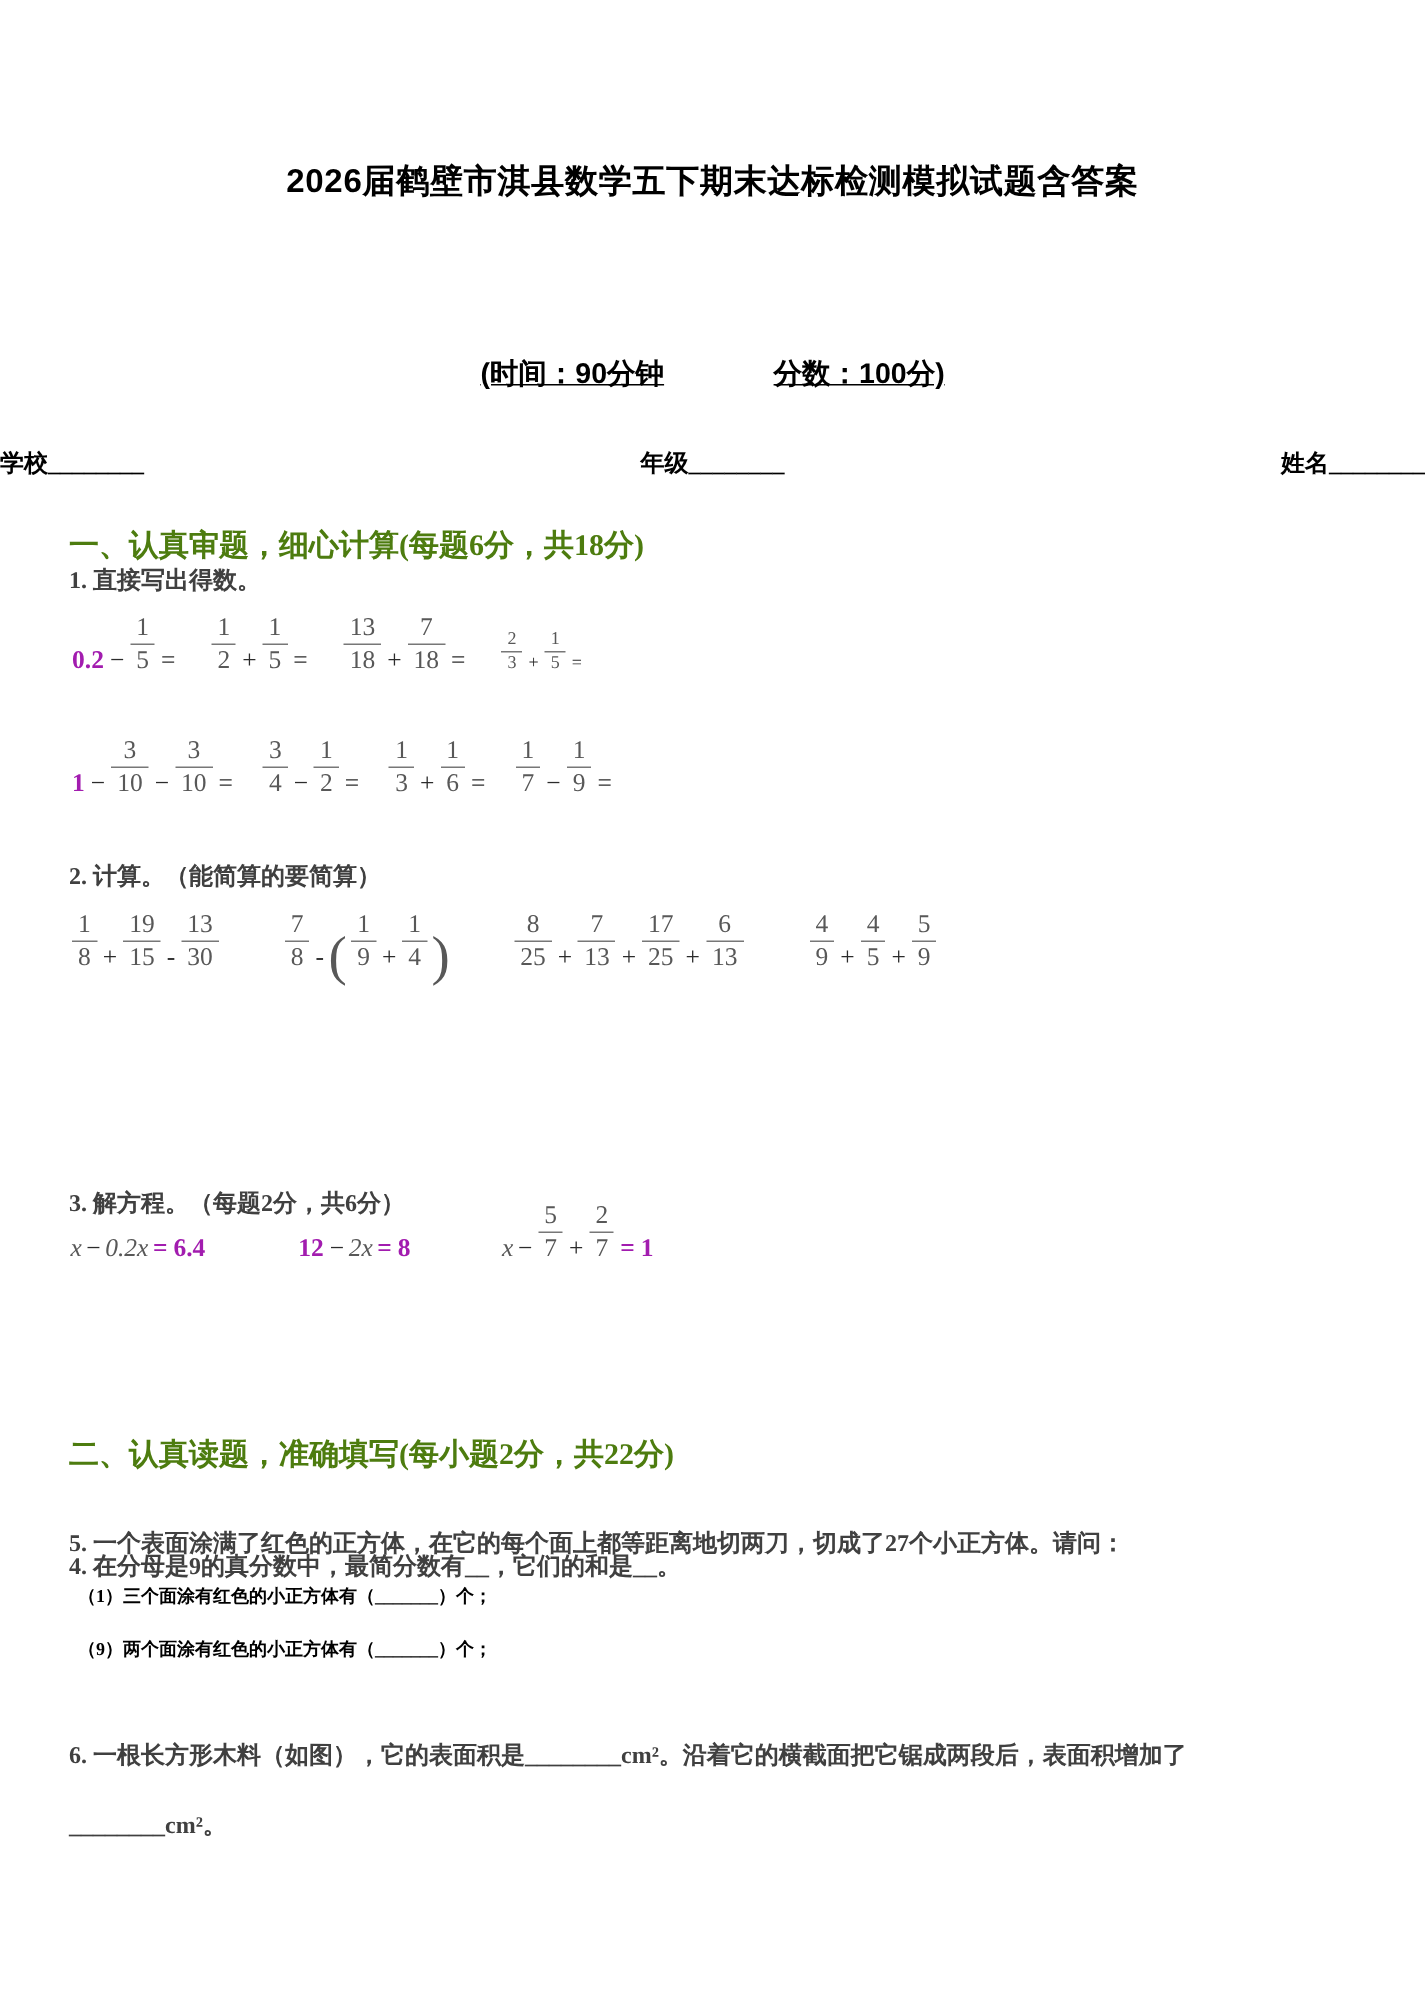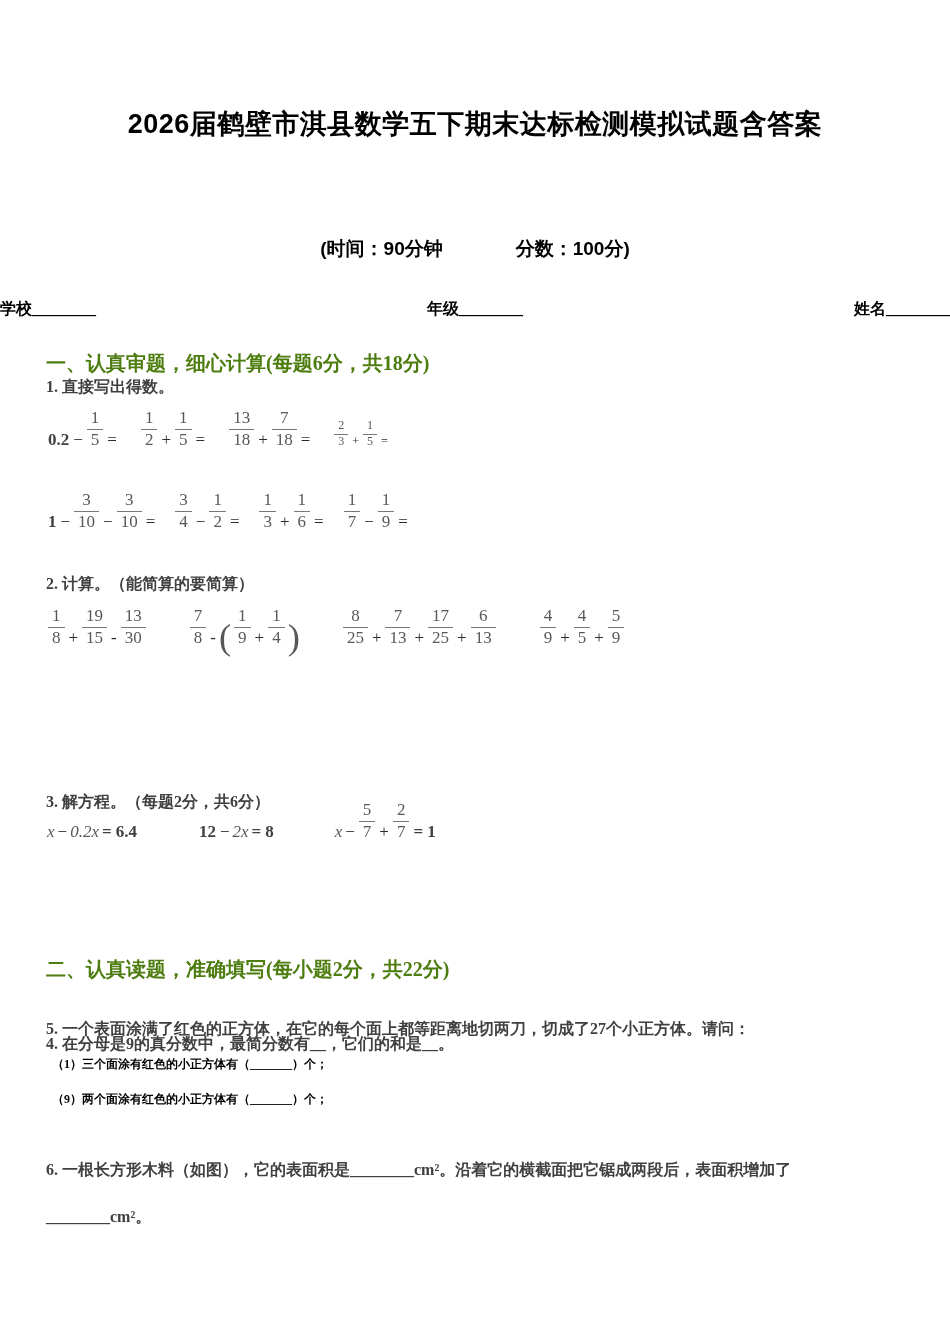--- a/index.html
+++ b/index.html
@@ -3,26 +3,26 @@
 <meta charset="utf-8">
 <style>
   html,body { margin:0; padding:0; background:#ffffff; }
   .page {
     position:relative; width:950px; height:1344px; background:#ffffff;
     font-family:"Liberation Serif", serif; color:#111; overflow:hidden;
   }
   .abs { position:absolute; }
   .title {
     top:106px; left:0; width:100%; text-align:center;
-    font-family:"Liberation Sans", sans-serif; font-weight:bold; font-size:27px; color:#000;
+    font-family:"Liberation Sans", sans-serif; font-weight:bold; font-size:22px; color:#000;
     letter-spacing:0.5px;
   }
   .meta {
     top:236px; left:0; width:100%; display:flex; justify-content:center; gap:73px;
-    font-family:"Liberation Sans", sans-serif; font-weight:bold; font-size:19px; color:#000;
+    font-family:"Liberation Sans", sans-serif; font-weight:bold; font-size:19px; color:#000;text-decoration:underline;
   }
   .fields {
     top:299px; left:0; width:100%; display:flex; justify-content:space-between; gap:85px;
     font-size:16px; font-weight:600; color:#000;
   }
   .heading { font-weight:bold; font-size:20px; left:46px; color:#4d7c0f; }
   .qline   { font-weight:600; font-size:16px; left:46px; color:#404040; }
   .subline { font-weight:600; font-size:12px; left:52px; color:#000; }
 
   .math-row { display:flex; align-items:baseline; left:46px;
@@ -32,21 +32,21 @@
   .gap-q2  { gap:40px; }
   .gap-q3  { gap:58px; }
   .expr { white-space:nowrap; }
   .expr.small { font-size:12px; }
 
   .frac { display:inline-block; text-align:center; color:#585858;
           line-height:1.15; margin:0 2px; }
   .frac .num { display:block; border-bottom:1.4px solid #777; padding:0 4px 1px; }
   .frac .den { display:block; padding:0 4px; }
   .op   { color:#2b2b2b; margin:0 2px; }
-  .bold { font-weight:bold; color:#404040; margin:4px 2px; }
+  .bold { font-weight:bold; color:#a21caf; margin:4px 2px; }
   .var  { font-style:italic; color:#585858; margin:0 1px; }
   .paren{ color:#585858; font-size:215%; font-weight:300; vertical-align:-0.18em; margin:0 1px; }
 </style>
 </head>
 <body>
 
 <div class="page">
 
   <div class="abs title">2026届鹤壁市淇县数学五下期末达标检测模拟试题含答案</div>
 

